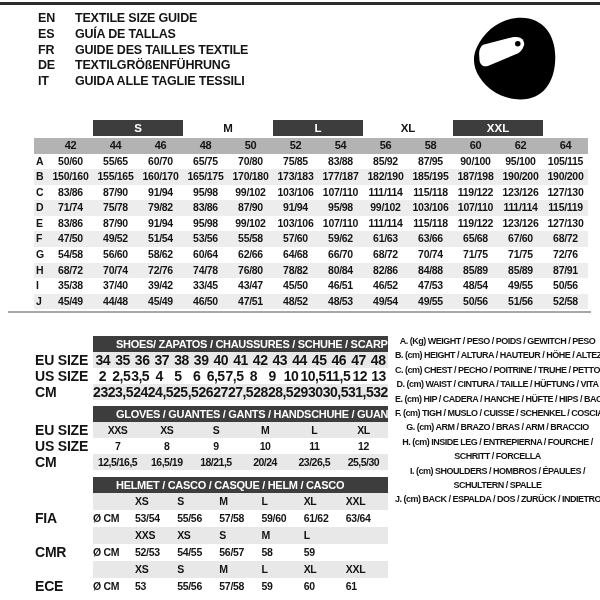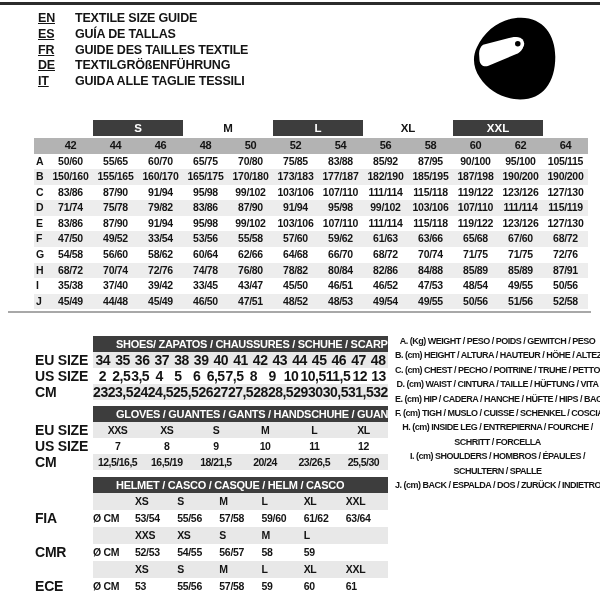--- a/index.html
+++ b/index.html
@@ -3,21 +3,21 @@
 <meta charset="utf-8">
 <style>
   html,body{margin:0;padding:0;background:#fff;}
   body{width:600px;height:600px;font-family:"Liberation Sans",sans-serif;font-weight:700;color:#141414;}
   .page{position:relative;width:600px;height:600px;overflow:hidden;background:#fff;}
   .topline{position:absolute;top:2px;left:0;width:600px;height:2.5px;background:#2b2b2b;}
 
   
   .langs{position:absolute;left:38px;top:11px;}
   .lang-row{display:flex;font-size:12.5px;line-height:15.8px;letter-spacing:-0.2px;}
-  .lang-code{width:37px;text-decoration:underline;}
+  .lang-code{width:37px;}
 
   
   .logo{position:absolute;left:466px;top:12px;width:95px;height:95px;}
 
   
   .ttable{position:absolute;left:34px;top:120px;width:554px;font-size:10.5px;letter-spacing:-0.3px;}
   .grow{display:grid;grid-template-columns:14px repeat(12,1fr);height:16px;margin-bottom:2px;}
   .band{grid-row:1;text-align:center;line-height:16px;font-size:11.5px;letter-spacing:0;}
   .band.filled{background:#3d3d3d;color:#fff;}
   .sizerow{display:grid;grid-template-columns:14px repeat(12,1fr);background:#b3b3b3;height:15.5px;line-height:15.5px;text-align:center;font-size:11px;}
@@ -180,21 +180,21 @@
           <div>111/114</div>
           <div>115/118</div>
           <div>119/122</div>
           <div>123/126</div>
           <div>127/130</div>
         </div>
         <div class="datarow">
           <div class="rowletter">F</div>
           <div>47/50</div>
           <div>49/52</div>
-          <div>33/54</div>
+          <div>51/54</div>
           <div>53/56</div>
           <div>55/58</div>
           <div>57/60</div>
           <div>59/62</div>
           <div>61/63</div>
           <div>63/66</div>
           <div>65/68</div>
           <div>67/60</div>
           <div>68/72</div>
         </div>
@@ -446,19 +446,20 @@
       </div>
   </div>
 
   <div class="legend" id="legend">
       <div class="legend-item">A. (Kg) WEIGHT / PESO / POIDS / GEWITCH / PESO</div>
       <div class="legend-item">B. (cm) HEIGHT / ALTURA / HAUTEUR / HÖHE / ALTEZZA</div>
       <div class="legend-item">C. (cm) CHEST / PECHO / POITRINE / TRUHE / PETTO</div>
       <div class="legend-item">D. (cm) WAIST / CINTURA / TAILLE / HÜFTUNG / VITA</div>
       <div class="legend-item">E. (cm) HIP / CADERA / HANCHE / HÜFTE / HIPS / BACINO</div>
       <div class="legend-item">F. (cm) TIGH / MUSLO / CUISSE / SCHENKEL / COSCIA</div>
+      <div class="legend-item">G. (cm) ARM / BRAZO / BRAS / ARM / BRACCIO</div>
       <div class="legend-item">H. (cm) INSIDE LEG / ENTREPIERNA / FOURCHE /
 SCHRITT / FORCELLA</div>
       <div class="legend-item">I. (cm) SHOULDERS / HOMBROS / ÉPAULES /
 SCHULTERN / SPALLE</div>
       <div class="legend-item">J. (cm) BACK / ESPALDA / DOS / ZURÜCK / INDIETRO</div>
     </div>
 </div>
 
 </body></html>

